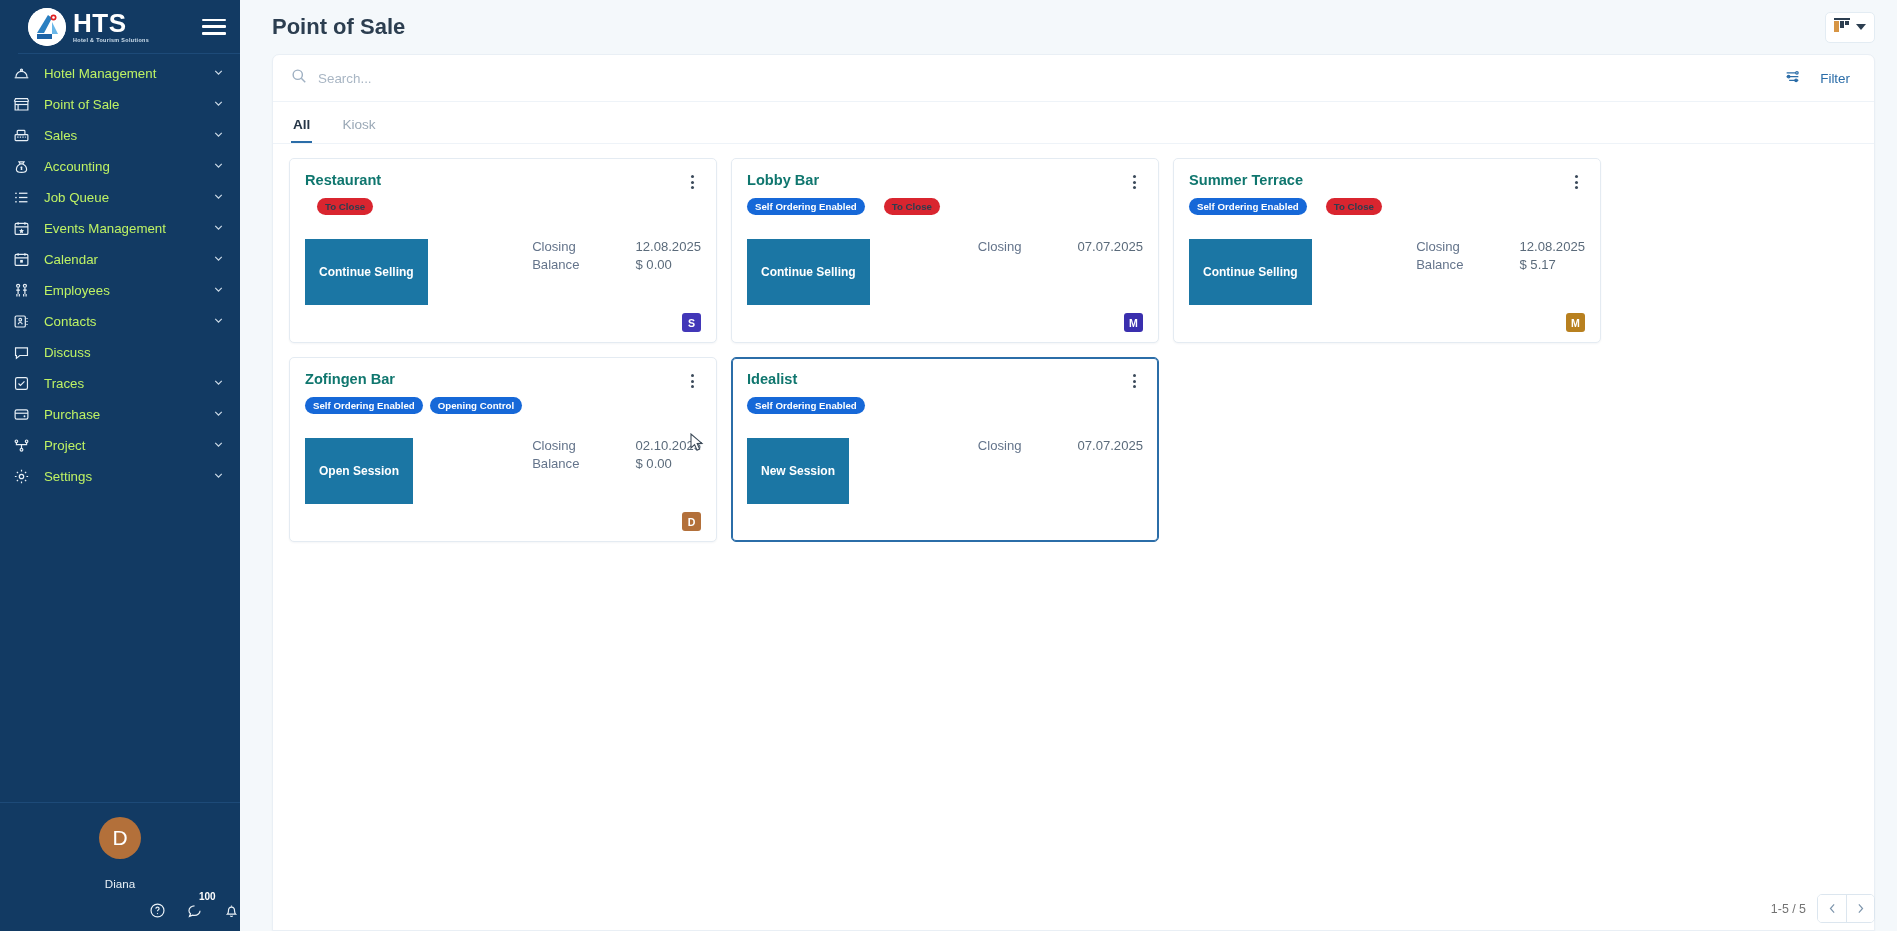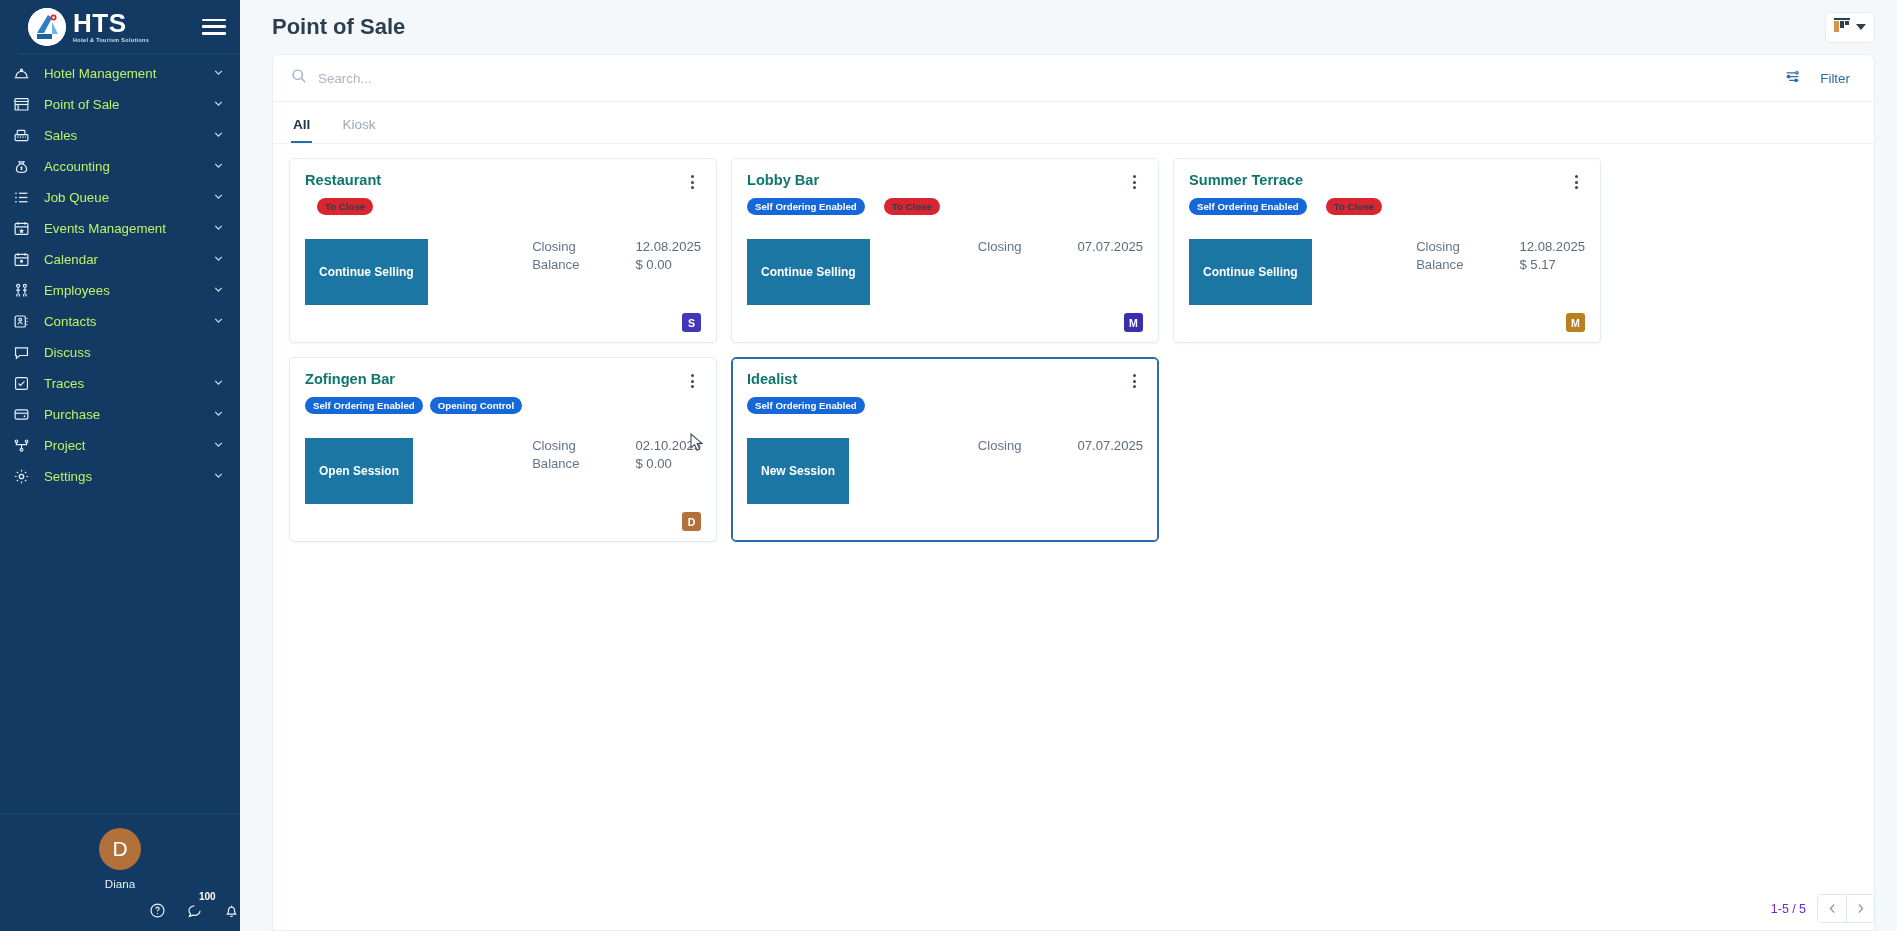--- a/index.html
+++ b/index.html
@@ -64,21 +64,21 @@
   .sb-foot {
     flex: 0 0 auto; border-top: 1px solid #1d4a78;
     padding: 14px 0 12px; text-align: center;
   }
   .avatar-big {
     width: 42px; height: 42px; border-radius: 50%;
     background: #b3703a; color: #fff; margin: 0 auto;
     display: flex; align-items: center; justify-content: center;
     font-size: 21px; font-weight: 400; cursor: pointer;
   }
-  .user-name { color: #eaf1f7; font-size: 11.6px; margin-top: 7px; }
+  .user-name { color: #eaf1f7; font-size: 11.6px; margin-top: 18px; }
   .foot-icons {
     display: flex; align-items: center; justify-content: flex-end;
     gap: 20px; margin-top: 12px;
   }
   .foot-icon { position: relative; cursor: pointer; line-height: 0; }
   .msg-count {
     position: absolute; left: 13px; top: -5px;
     color: #fff; font-size: 10px; font-weight: 700;
   }
 
@@ -187,21 +187,21 @@
   .mini-avatar {
     width: 19px; height: 19px; border-radius: 3px; color: #fff;
     font-size: 10.6px; font-weight: 700;
     display: flex; align-items: center; justify-content: center;
   }
 
   .pager {
     position: absolute; right: 22px; bottom: 8px;
     display: flex; align-items: center; gap: 11px;
   }
-  .pager-label { font-size: 12.4px; color: #6d28d9; }
+  .pager-label { font-size: 12.4px; color: #737373; }
   .pager-btns { display: flex; border: 1px solid #dce6ef; border-radius: 5px; overflow: hidden; background:#fff; }
   .pager-btn {
     width: 28px; height: 27px; display: flex; align-items: center; justify-content: center;
     cursor: pointer; background: #fff;
   }
   .pager-btn + .pager-btn { border-left: 1px solid #dce6ef; }
 
   .cursor { position: absolute; pointer-events: none; }
 </style>
 </head>

